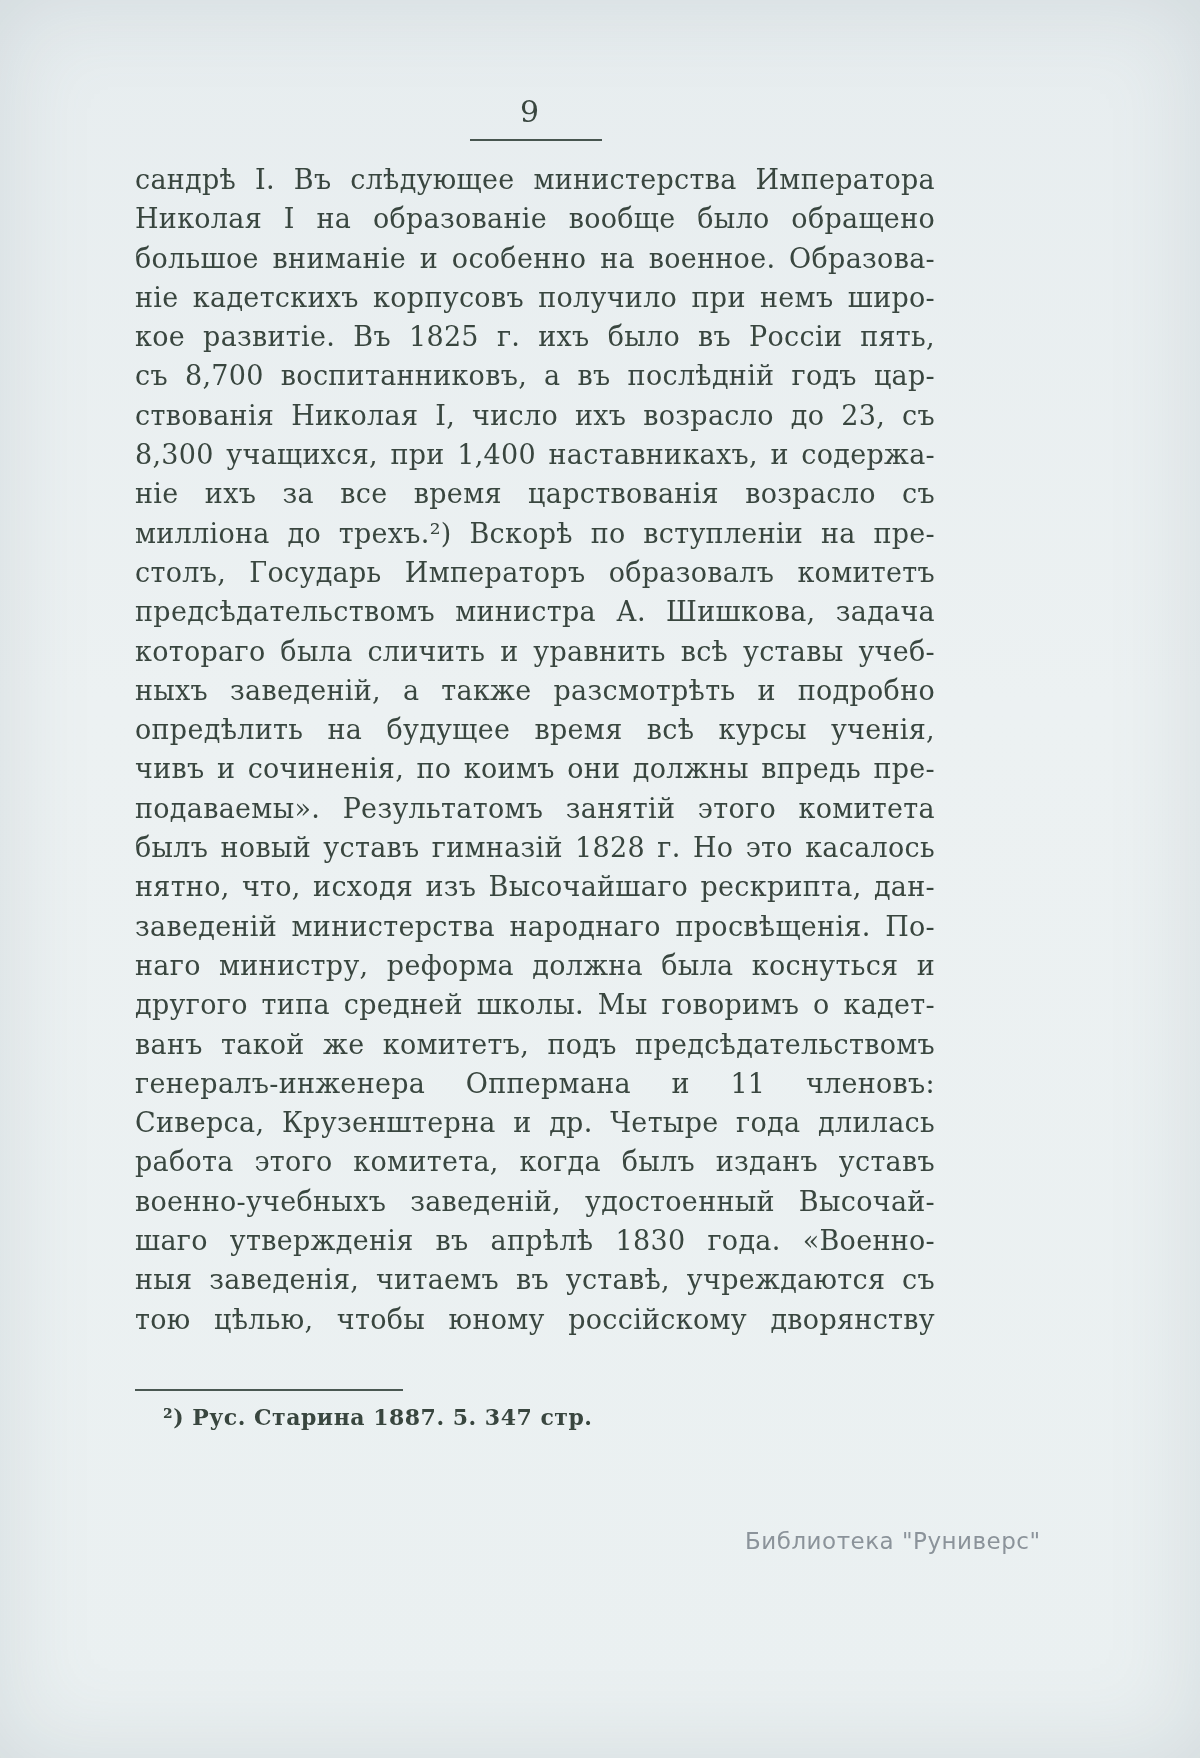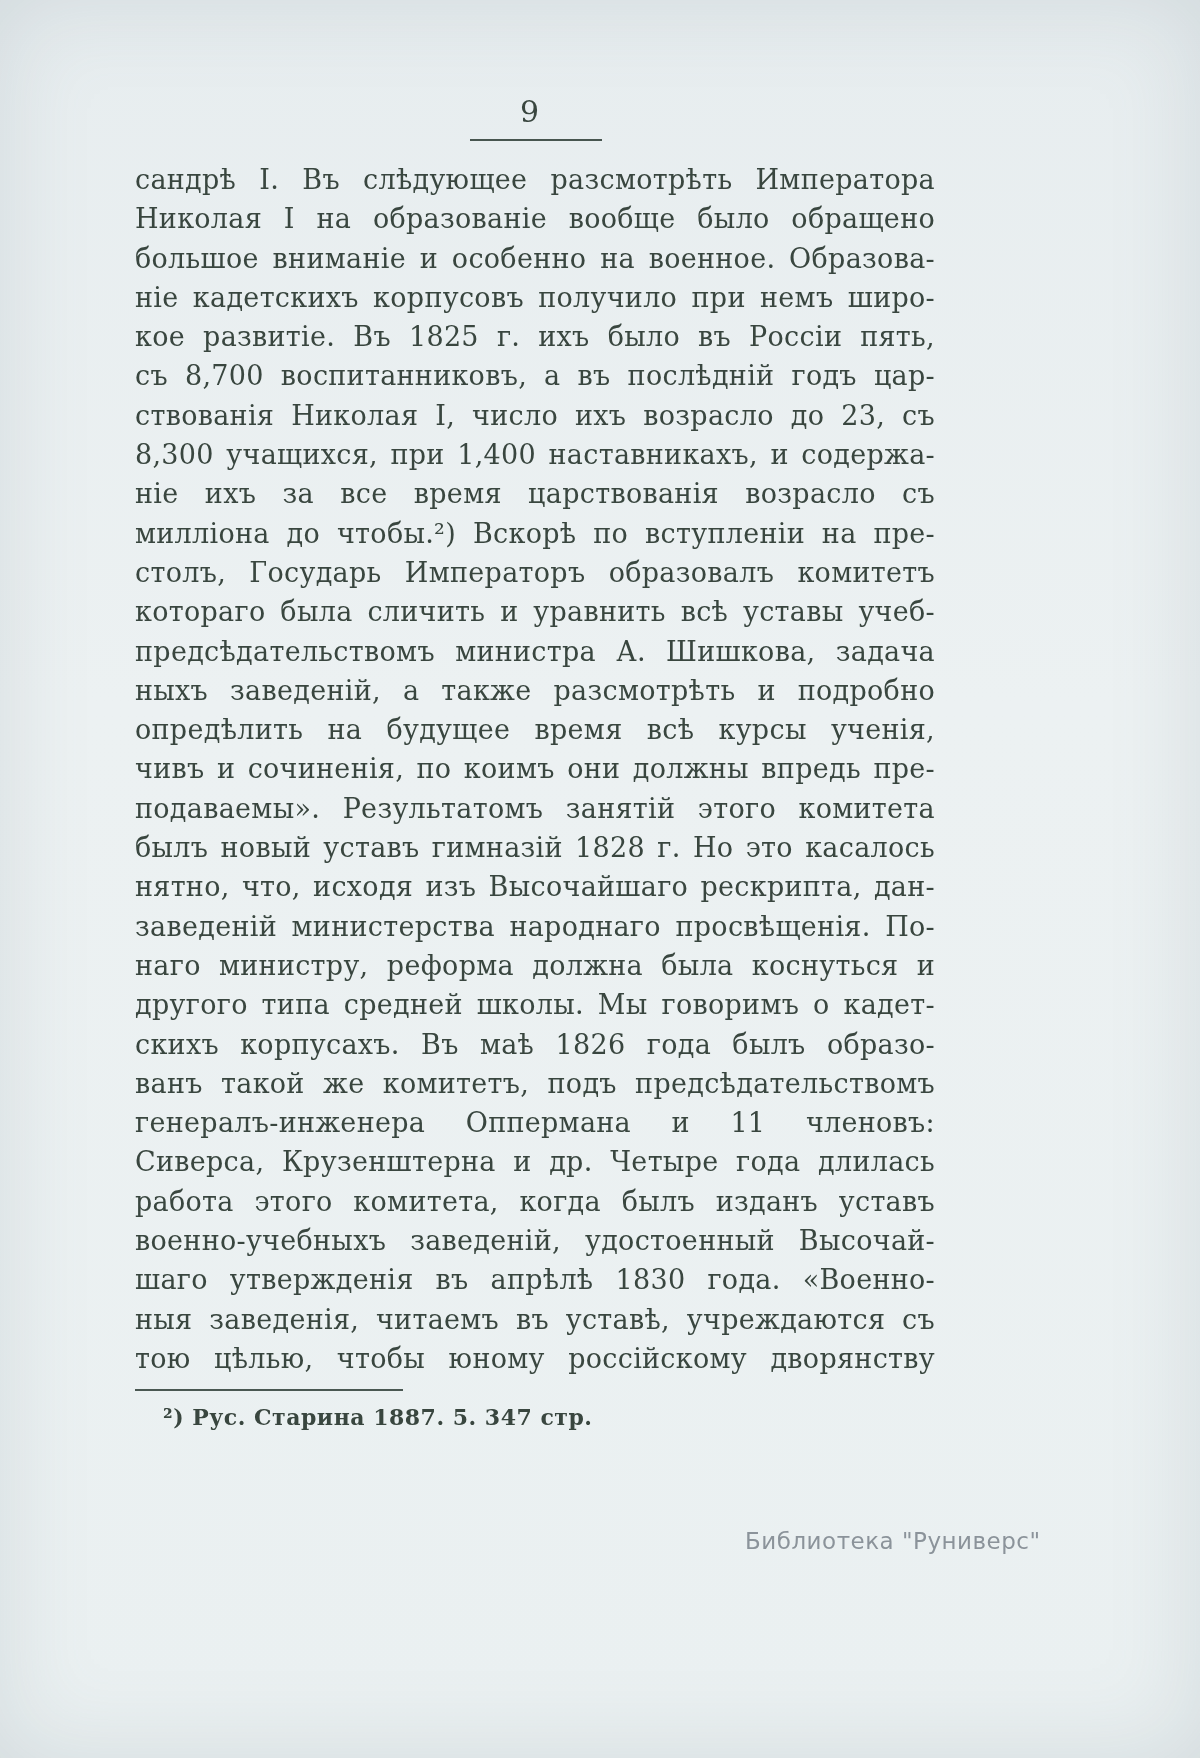--- a/index.html
+++ b/index.html
@@ -76,43 +76,42 @@
 </style>
 </head>
 <body>
 
 <div class="page">
 
   <div class="page-number">9</div>
   <div class="pagenum-rule"></div>
 
   <div class="body-text">
-    <div class="line">сандрѣ I. Въ слѣдующее разсмотрѣть Императора</div>
+    <div class="line">сандрѣ I. Въ слѣдующее министерства Императора</div>
     <div class="line">Николая I на образованіе вообще было обращено</div>
     <div class="line">большое вниманіе и особенно на военное. Образова-</div>
     <div class="line">ніе кадетскихъ корпусовъ получило при немъ широ-</div>
     <div class="line">кое развитіе. Въ 1825 г. ихъ было въ Россіи пять,</div>
     <div class="line">съ 8,700 воспитанниковъ, а въ послѣдній годъ цар-</div>
     <div class="line">ствованія Николая I, число ихъ возрасло до 23, съ</div>
     <div class="line">8,300 учащихся, при 1,400 наставникахъ, и содержа-</div>
     <div class="line">ніе ихъ за все время царствованія возрасло съ одного</div>
-    <div class="line">милліона до чтобы.²) Вскорѣ по вступленіи на пре-</div>
+    <div class="line">милліона до трехъ.²) Вскорѣ по вступленіи на пре-</div>
     <div class="line">столъ, Государь Императоръ образовалъ комитетъ подъ</div>
+    <div class="line">предсѣдательствомъ министра А. Шишкова, задача</div>
     <div class="line">котораго была сличить и уравнить всѣ уставы учеб-</div>
-    <div class="line">предсѣдательствомъ министра А. Шишкова, задача</div>
     <div class="line">ныхъ заведеній, а также разсмотрѣть и подробно</div>
     <div class="line">опредѣлить на будущее время всѣ курсы ученія, озна-</div>
     <div class="line">чивъ и сочиненія, по коимъ они должны впредь пре-</div>
     <div class="line">подаваемы». Результатомъ занятій этого комитета</div>
     <div class="line">былъ новый уставъ гимназій 1828 г. Но это касалось</div>
     <div class="line">нятно, что, исходя изъ Высочайшаго рескрипта, дан-</div>
     <div class="line">заведеній министерства народнаго просвѣщенія. По-</div>
     <div class="line">наго министру, реформа должна была коснуться и</div>
     <div class="line">другого типа средней школы. Мы говоримъ о кадет-</div>
-    <div class="line">скихъ корпусахъ. Въ маѣ 1826 года былъ образо-</div>
     <div class="line">ванъ такой же комитетъ, подъ предсѣдательствомъ</div>
     <div class="line">генералъ-инженера Оппермана и 11 членовъ: Гогеля,</div>
     <div class="line">Сиверса, Крузенштерна и др. Четыре года длилась</div>
     <div class="line">работа этого комитета, когда былъ изданъ уставъ</div>
     <div class="line">военно-учебныхъ заведеній, удостоенный Высочай-</div>
     <div class="line">шаго утвержденія въ апрѣлѣ 1830 года. «Военно-учеб-</div>
     <div class="line">ныя заведенія, читаемъ въ уставѣ, учреждаются съ</div>
     <div class="line">тою цѣлью, чтобы юному россійскому дворянству дать</div>
   </div>
 

